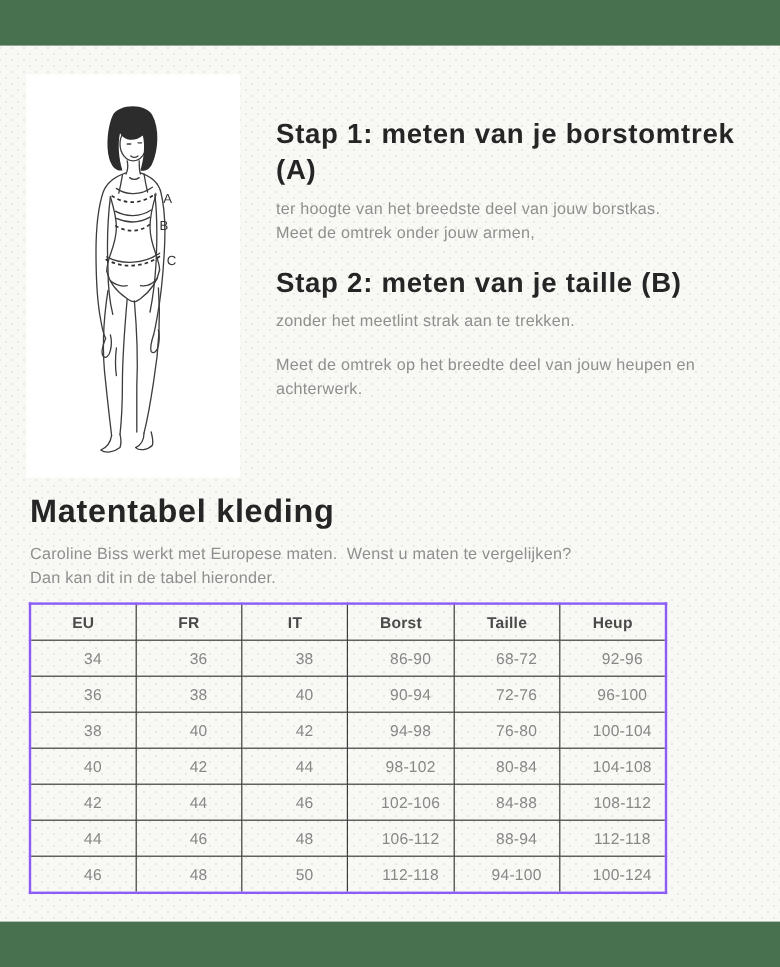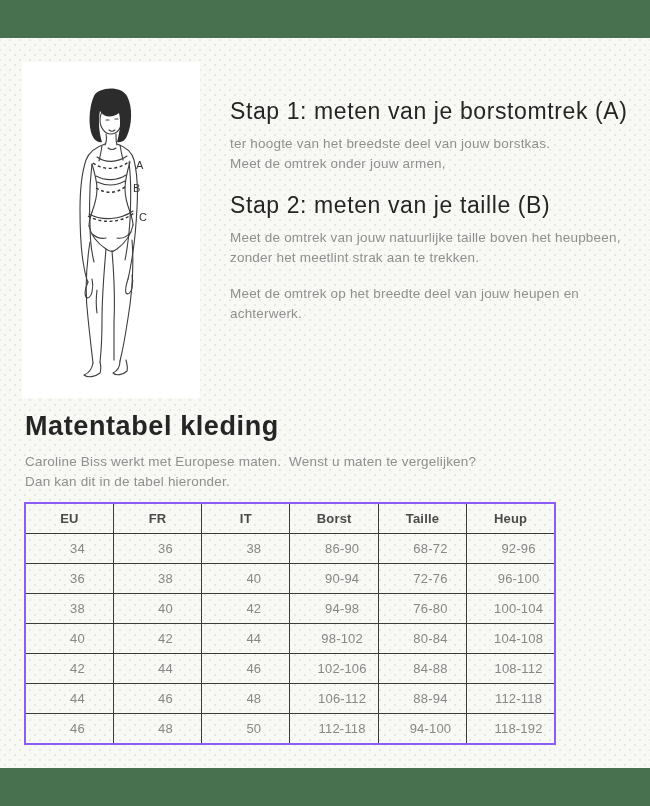--- a/index.html
+++ b/index.html
@@ -19,21 +19,21 @@
 
   .figure-card {
     position: absolute; left: 22px; top: 62px; width: 178px; height: 336px;
     background: #ffffff;
   }
   .figure-card svg { display: block; }
 
   .steps-col { position: absolute; left: 230px; top: 62px; width: 406px; padding-top: 34px; }
   .step { margin: 0 0 16px 0; }
   .step-title {
-    margin: 0; font-size: 23px; line-height: 30px; font-weight: 400;
+    margin: 0; font-size: 23px; line-height: 30px; font-weight: 700;
     letter-spacing: 0.6px; color: #252525;
   }
   .step-lines { margin-top: 8px; }
   .step-line { font-size: 13.5px; line-height: 20px; color: #8f8f8f; letter-spacing: 0.2px; }
 
   .size-section { position: absolute; left: 25px; top: 408px; width: 600px; }
   .section-title {
     margin: 0; font-size: 27px; line-height: 36px; font-weight: 700;
     letter-spacing: 0.6px; color: #252525;
   }
@@ -126,21 +126,20 @@
     <section class="step">
     <h2 class="step-title">Stap 1: meten van je borstomtrek (A)</h2>
     <div class="step-lines">
         <div class="step-line">ter hoogte van het breedste deel van jouw borstkas.</div>
         <div class="step-line">Meet de omtrek onder jouw armen,</div>
       </div>
   </section>
     <section class="step">
     <h2 class="step-title">Stap 2: meten van je taille (B)</h2>
     <div class="step-lines">
-        <div class="step-line">Meet de omtrek van jouw natuurlijke taille boven het heupbeen,</div>
         <div class="step-line">zonder het meetlint strak aan te trekken.</div>
       </div>
   </section>
     <section class="step">
     <div class="step-lines">
         <div class="step-line">Meet de omtrek op het breedte deel van jouw heupen en achterwerk.</div>
       </div>
   </section>
   </div>
 
@@ -211,18 +210,18 @@
         <td>106-112</td>
         <td>88-94</td>
         <td>112-118</td>
       </tr>
       <tr>
         <td>46</td>
         <td>48</td>
         <td>50</td>
         <td>112-118</td>
         <td>94-100</td>
-        <td>118-192</td>
+        <td>100-124</td>
       </tr>
     </tbody>
 </table>
 
 <div class="bar bottom" style="background: rgb(71, 113, 79);"></div>
 
 </body></html>

